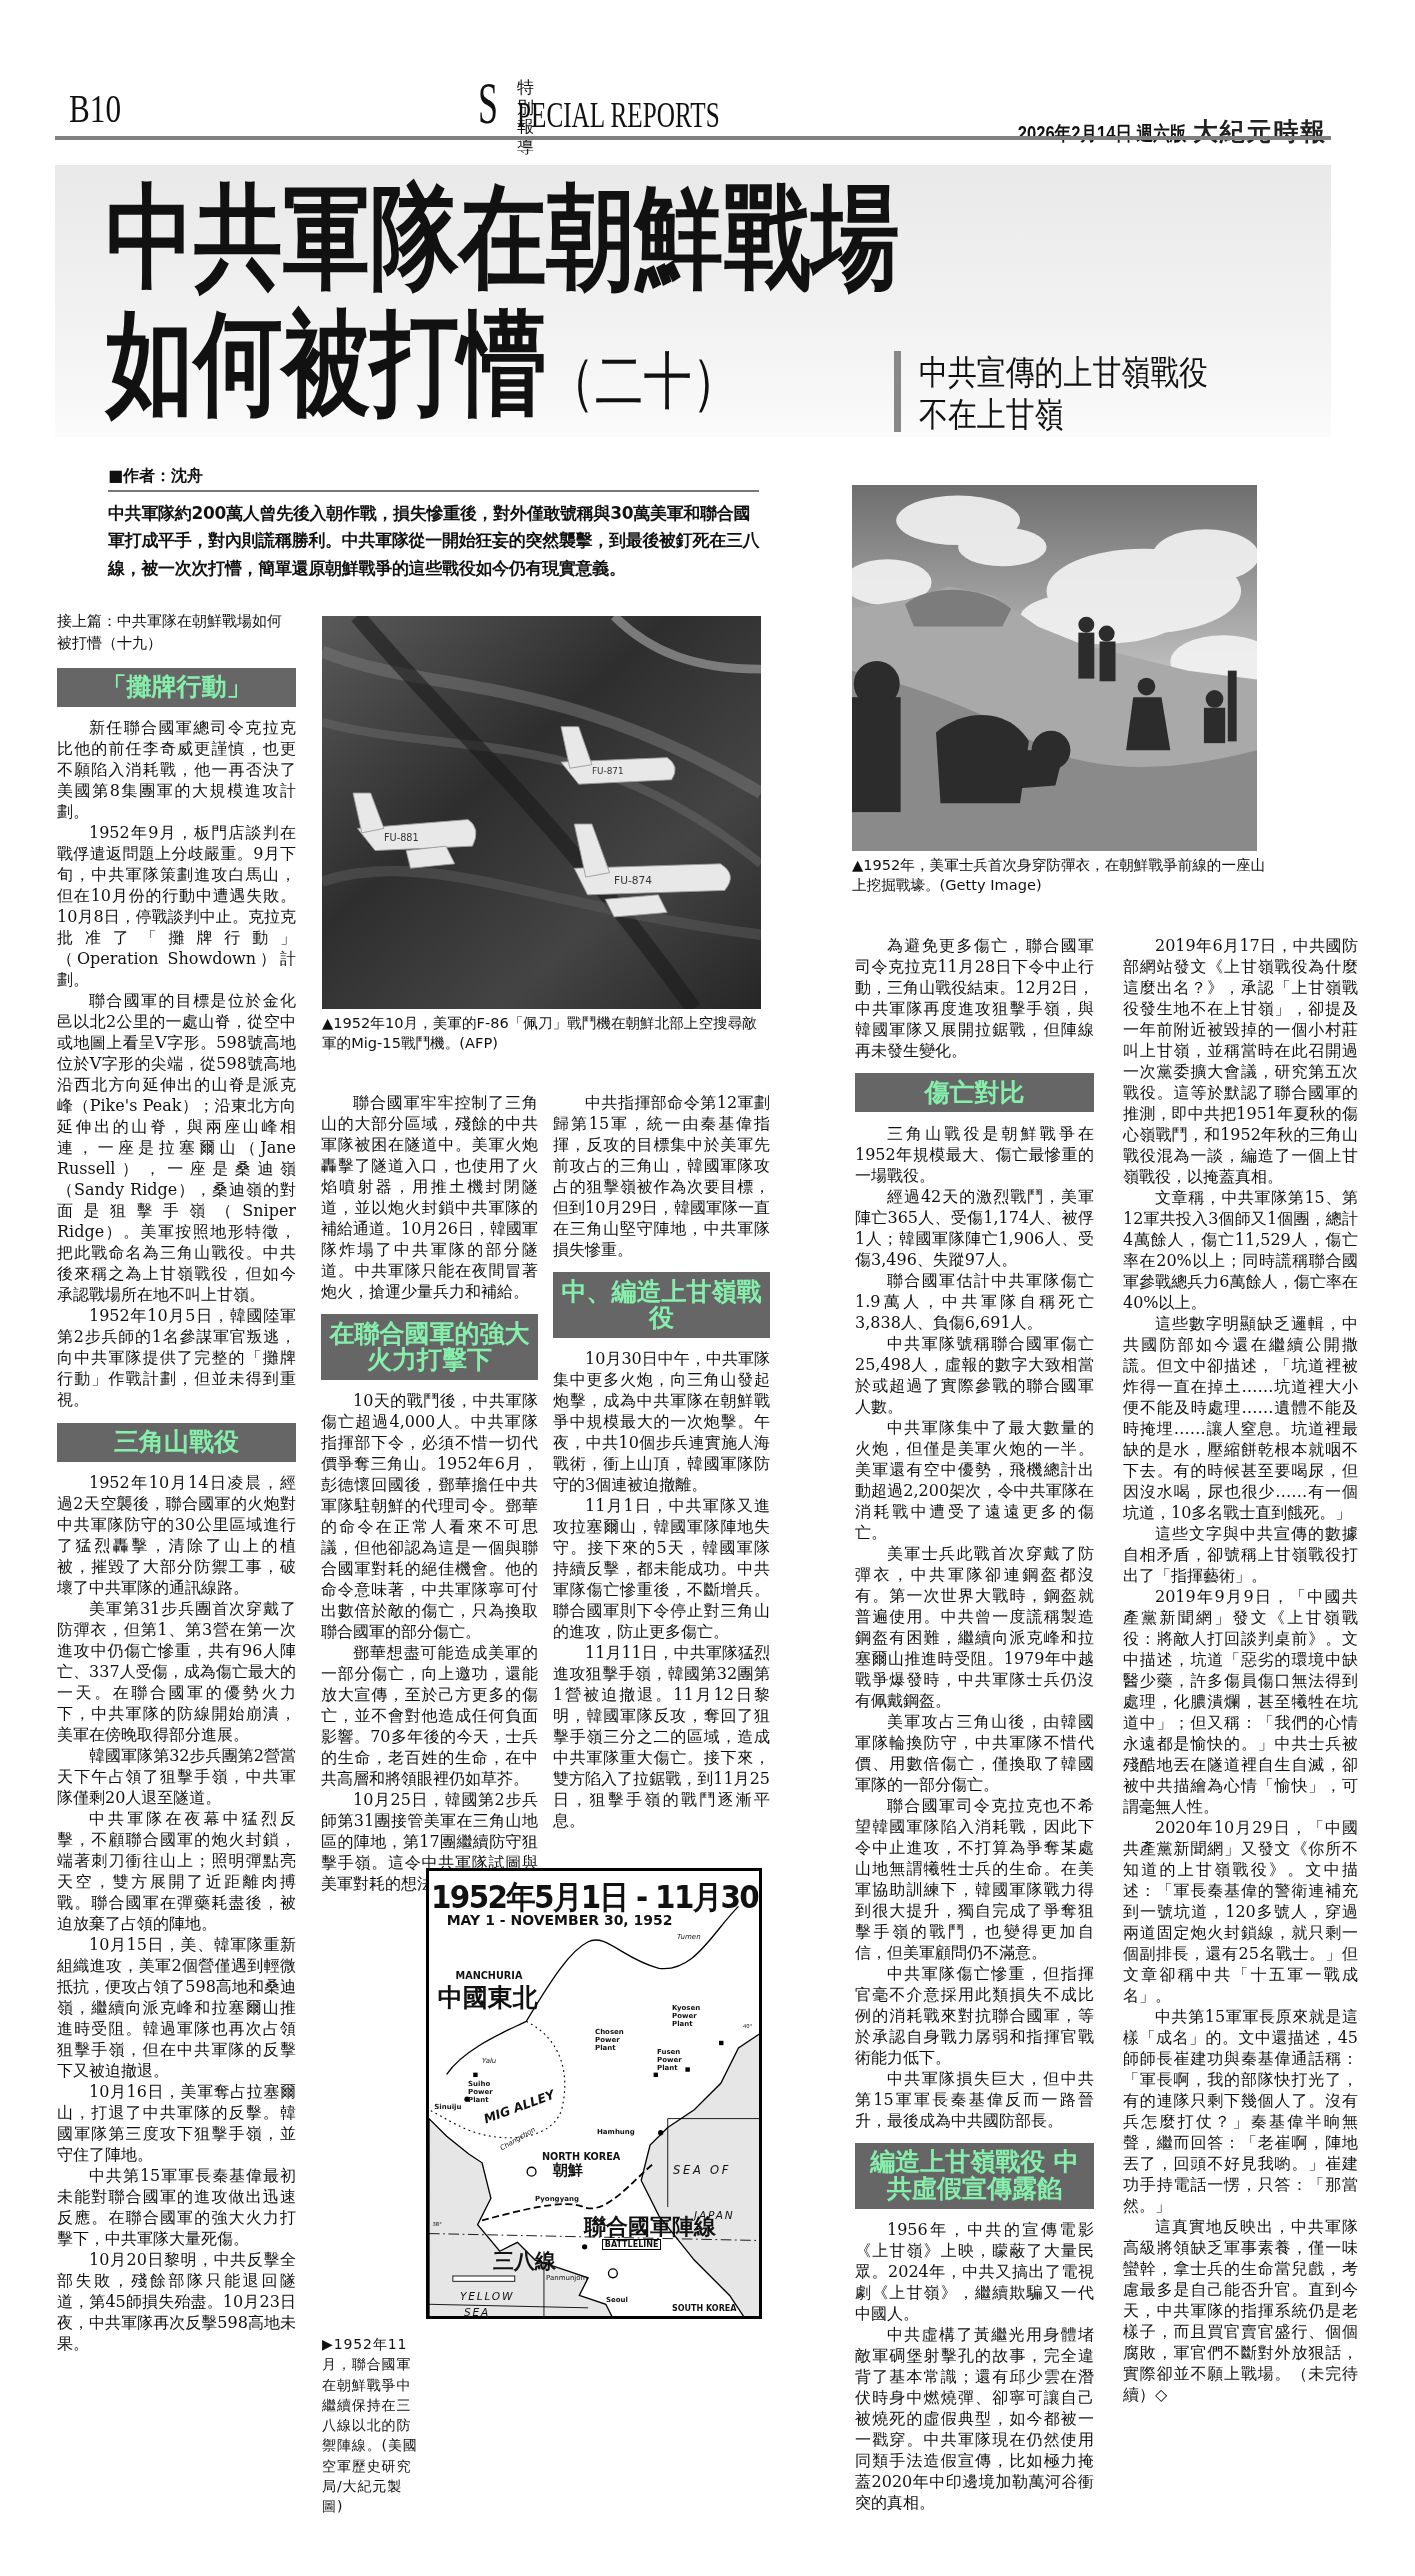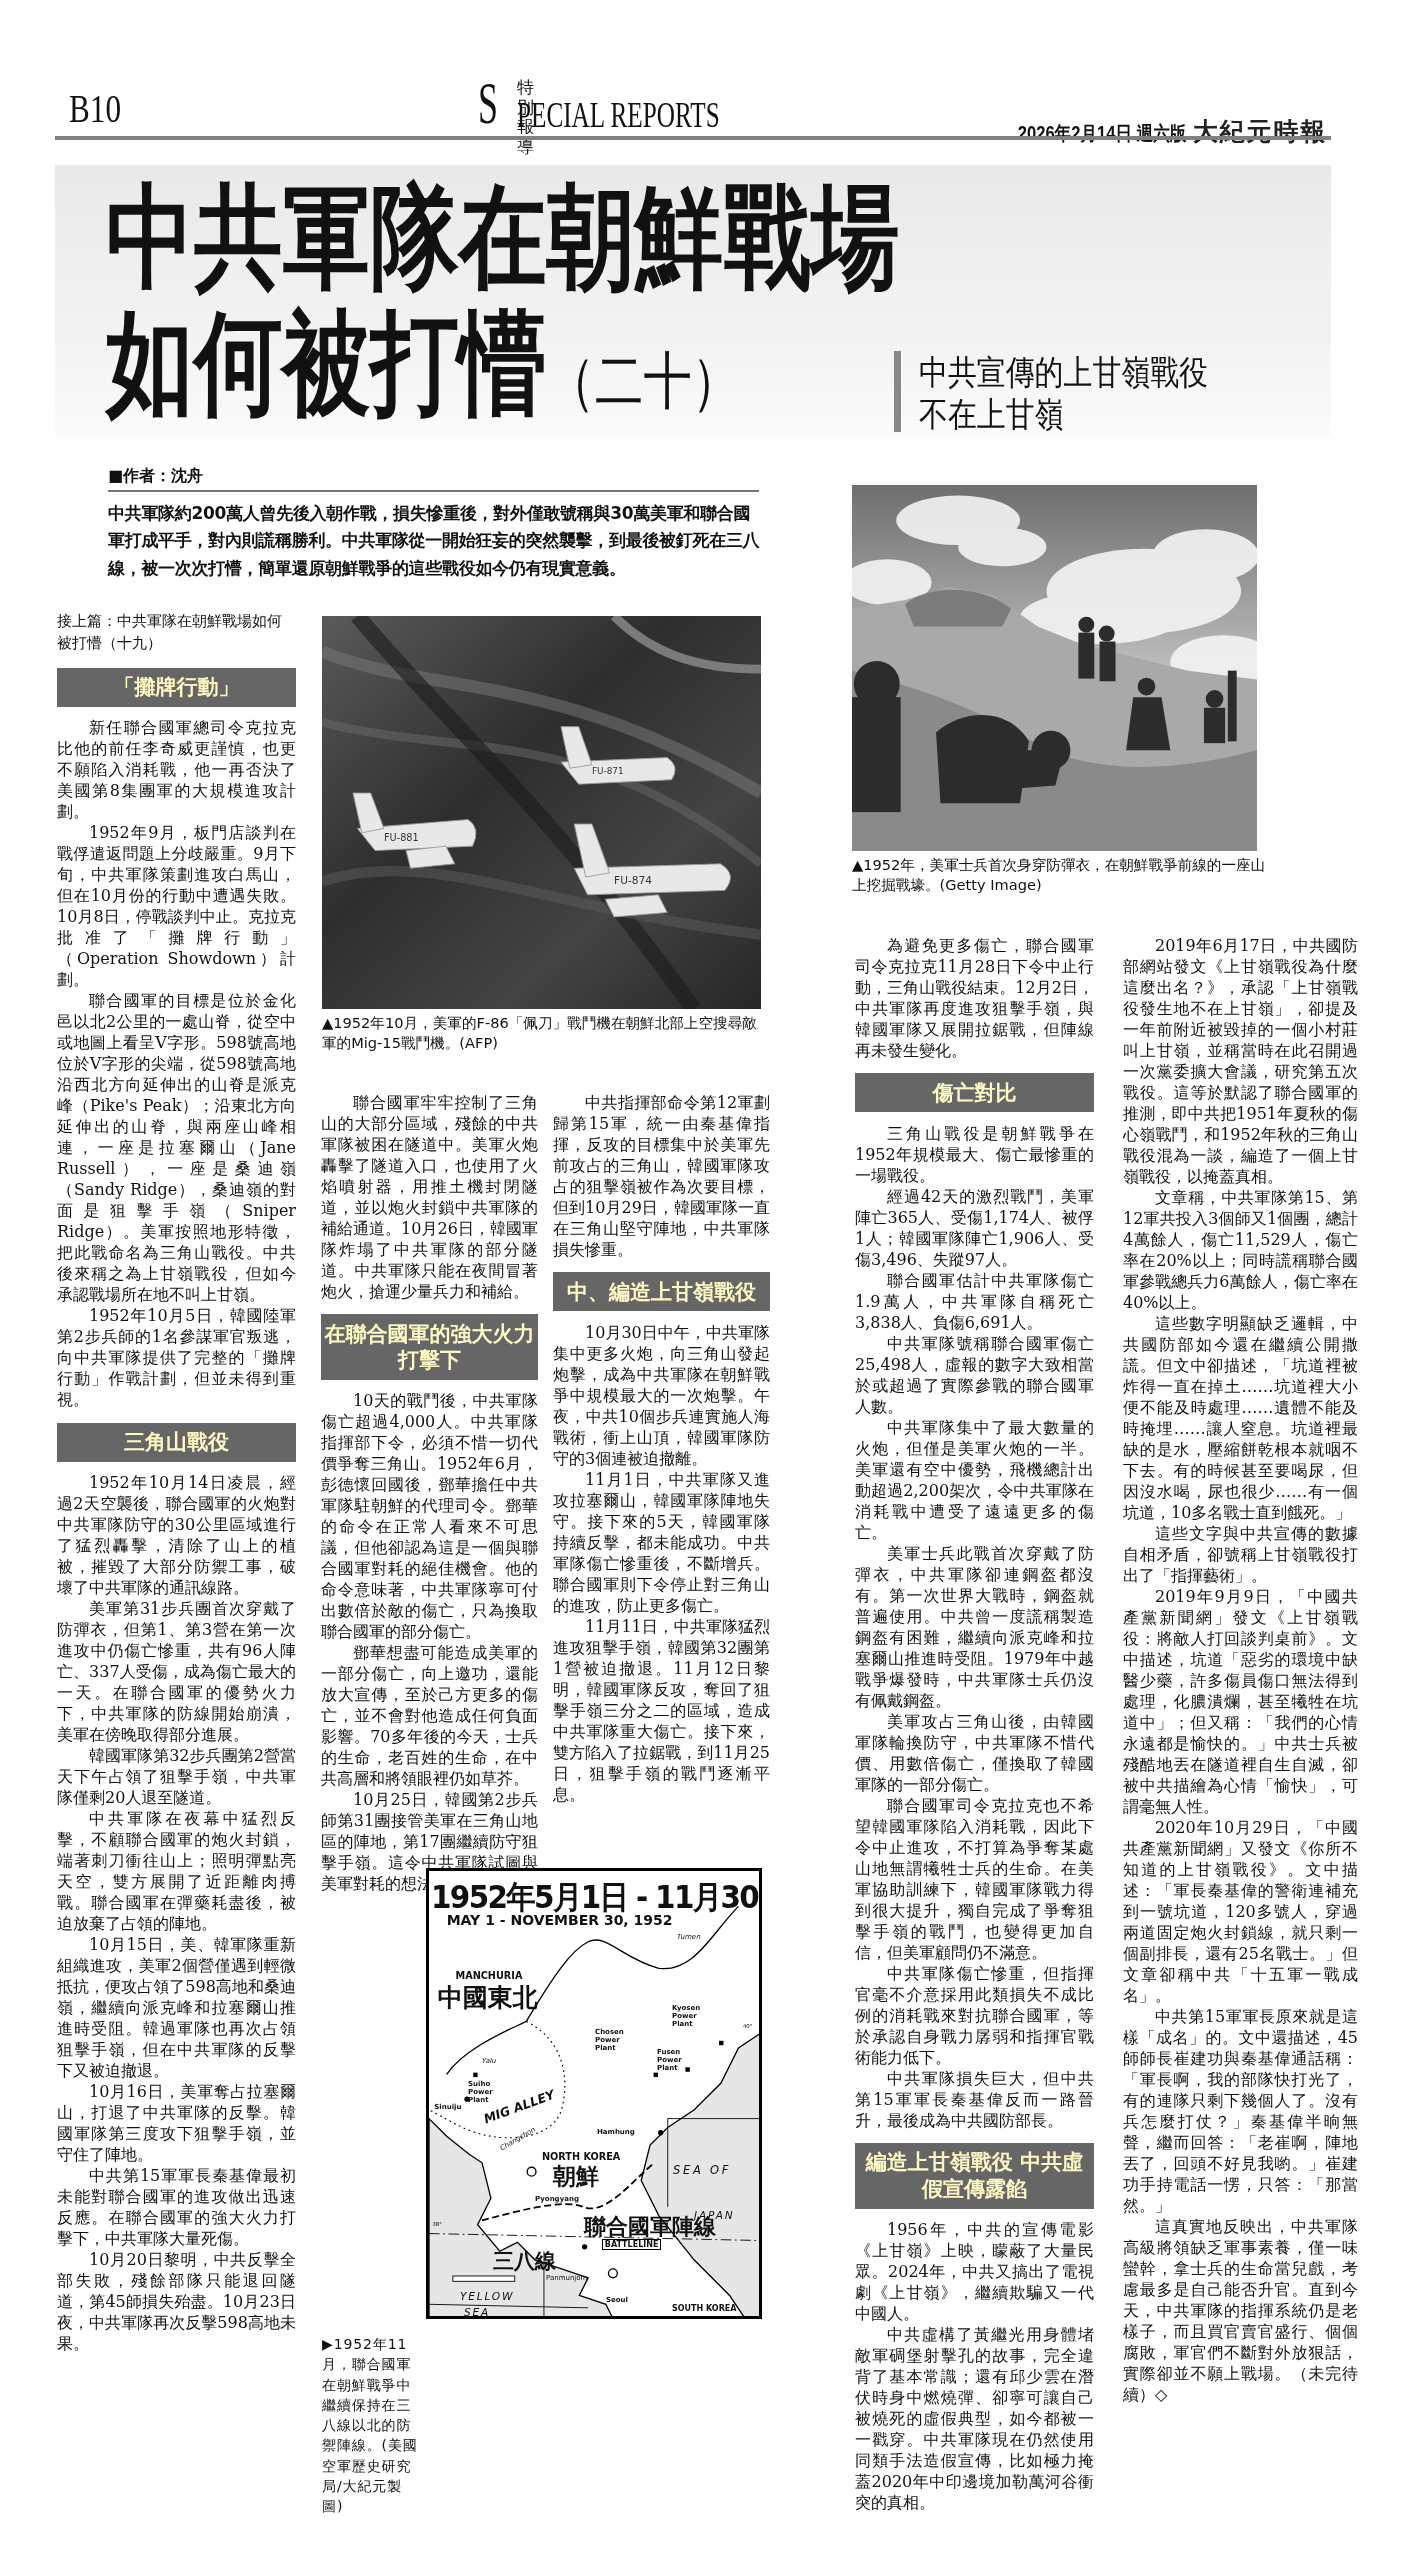--- a/index.html
+++ b/index.html
@@ -34,21 +34,21 @@
   
   .col { position: absolute; font-size: 16px; line-height: 21px; text-align: justify; }
   .col p { text-indent: 2em; }
   .col p.noindent { text-indent: 0; }
   .col1 { left: 57px; top: 610px; width: 239px; }
   .col2 { left: 321px; top: 1092px; width: 217px; }
   .col3 { left: 553px; top: 1092px; width: 217px; }
   .col4 { left: 855px; top: 935px; width: 239px; }
   .col5 { left: 1123px; top: 935px; width: 235px; }
   .prev { font-family: "DejaVu Sans", sans-serif; font-size: 15px; line-height: 22px; margin-bottom: 14px; text-align: left; }
-  .sub-head { background: #666; color: #fef9c3; font-family: "DejaVu Sans", sans-serif; font-weight: bold; text-align: center; font-size: 21px; line-height: 26.5px; padding: 6.2px 3.5px; margin: 12.4px 0 10.6px; }
+  .sub-head { background: #666; color: #86efac; font-family: "DejaVu Sans", sans-serif; font-weight: bold; text-align: center; font-size: 25px; line-height: 26.5px; padding: 6.2px 3.5px; margin: 12.4px 0 10.6px; }
 
   
   .photo { position: absolute; overflow: hidden; }
   .photo svg { width: 100%; height: 100%; display: block; }
   .caption { position: absolute; font-family: "DejaVu Sans", sans-serif; font-size: 14.6px; line-height: 19.5px; }
   .fig-jets { left: 322px; top: 616px; width: 439px; height: 393px; }
   .cap-jets { left: 322px; top: 1013px; width: 442px; }
   .fig-soldiers { left: 852px; top: 485px; width: 405px; height: 366px; }
   .cap-soldiers { left: 852px; top: 855px; width: 416px; }
   .fig-map { position: absolute; left: 426px; top: 1868px; width: 336px; height: 451px; border: 3.5px solid #000; background: #fff; overflow: hidden; }
@@ -231,21 +231,21 @@
   <div class="map-label" style="left:32px;top:209px;font-size:7px;font-weight:bold;white-space:normal;width:34px;margin-left:7px;">Suiho Power Plant</div>
   <div class="map-label" style="left:5.3px;top:232px;font-size:7px;font-weight:bold;">Sinuiju</div>
   <div class="map-label" style="left:53px;top:228px;font-size:12.4px;font-weight:bold;font-style:italic;transform:rotate(-20deg);">MIG ALLEY</div>
   <div class="map-label" style="left:53px;top:186px;font-size:7px;font-style:italic;">Yalu</div>
   <div class="map-label" style="left:248px;top:62px;font-size:7px;font-style:italic;">Tumen</div>
   <div class="map-label" style="left:69px;top:264px;font-size:7px;font-style:italic;transform:rotate(-30deg);">Changchon</div>
   <div class="map-label" style="left:168px;top:257px;font-size:7px;font-weight:bold;">Hamhung</div>
   <div class="map-label" style="left:244px;top:292px;font-size:11.5px;font-style:italic;letter-spacing:2.7px;">SEA OF</div>
   <div class="map-label" style="left:265px;top:338px;font-size:10.6px;font-style:italic;letter-spacing:1.8px;">JAPAN</div>
   <div class="map-label" style="left:113px;top:280px;font-size:9.7px;font-weight:bold;">NORTH KOREA</div>
-  <div class="map-label" style="left:124px;top:290px;font-size:23px;font-weight:bold;">朝鮮</div>
+  <div class="map-label" style="left:124px;top:290px;font-size:15px;font-weight:bold;">朝鮮</div>
   <div class="map-label" style="left:106px;top:324px;font-size:7px;font-weight:bold;">Pyongyang</div>
   <div class="map-label" style="left:155px;top:341px;font-size:22px;font-weight:bold;">聯合國軍陣線</div>
   <div class="map-label" style="left:173px;top:368px;font-size:8px;font-weight:bold;border:0.9px solid #000;padding:0 1.8px;background:#fff;">BATTLELINE</div>
   <div class="map-label" style="left:64px;top:376px;font-size:21px;font-weight:bold;">三八線</div>
   <div class="map-label" style="left:117px;top:403px;font-size:7px;">Panmunjom</div>
   <div class="map-label" style="left:177px;top:425px;font-size:7px;font-weight:bold;">Seoul</div>
   <div class="map-label" style="left:31px;top:419px;font-size:10.6px;font-style:italic;letter-spacing:1.8px;">YELLOW</div>
   <div class="map-label" style="left:35px;top:435px;font-size:10.6px;font-style:italic;letter-spacing:1.8px;">SEA</div>
   <div class="map-label" style="left:243px;top:433px;font-size:8px;font-weight:bold;">SOUTH KOREA</div>
   <div class="map-label" style="left:3.5px;top:350px;font-size:5.3px;">38°</div>

